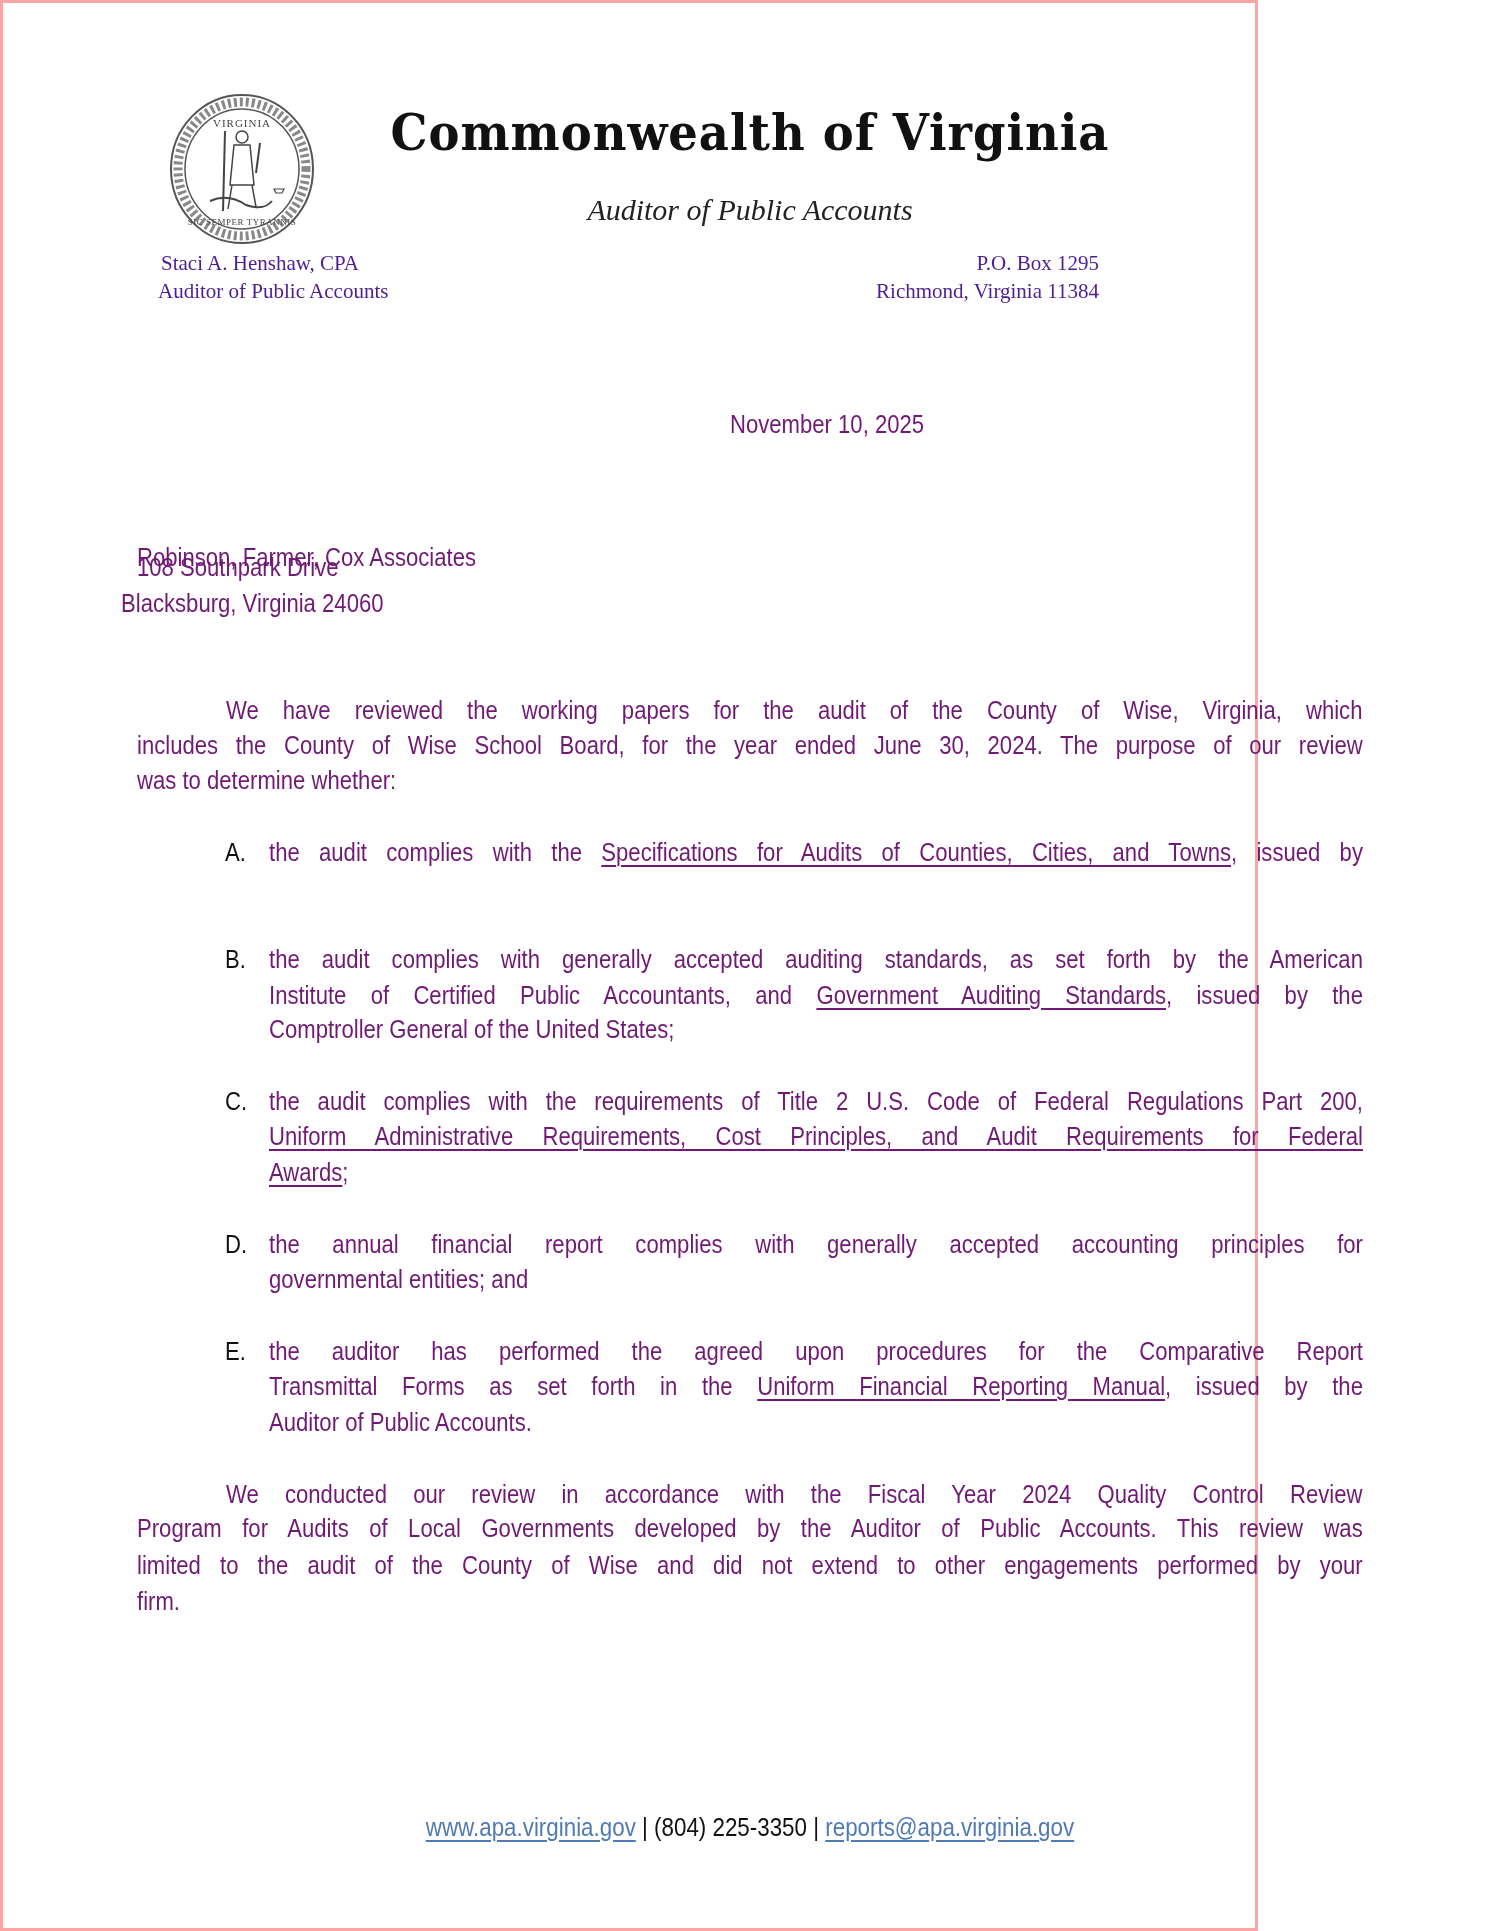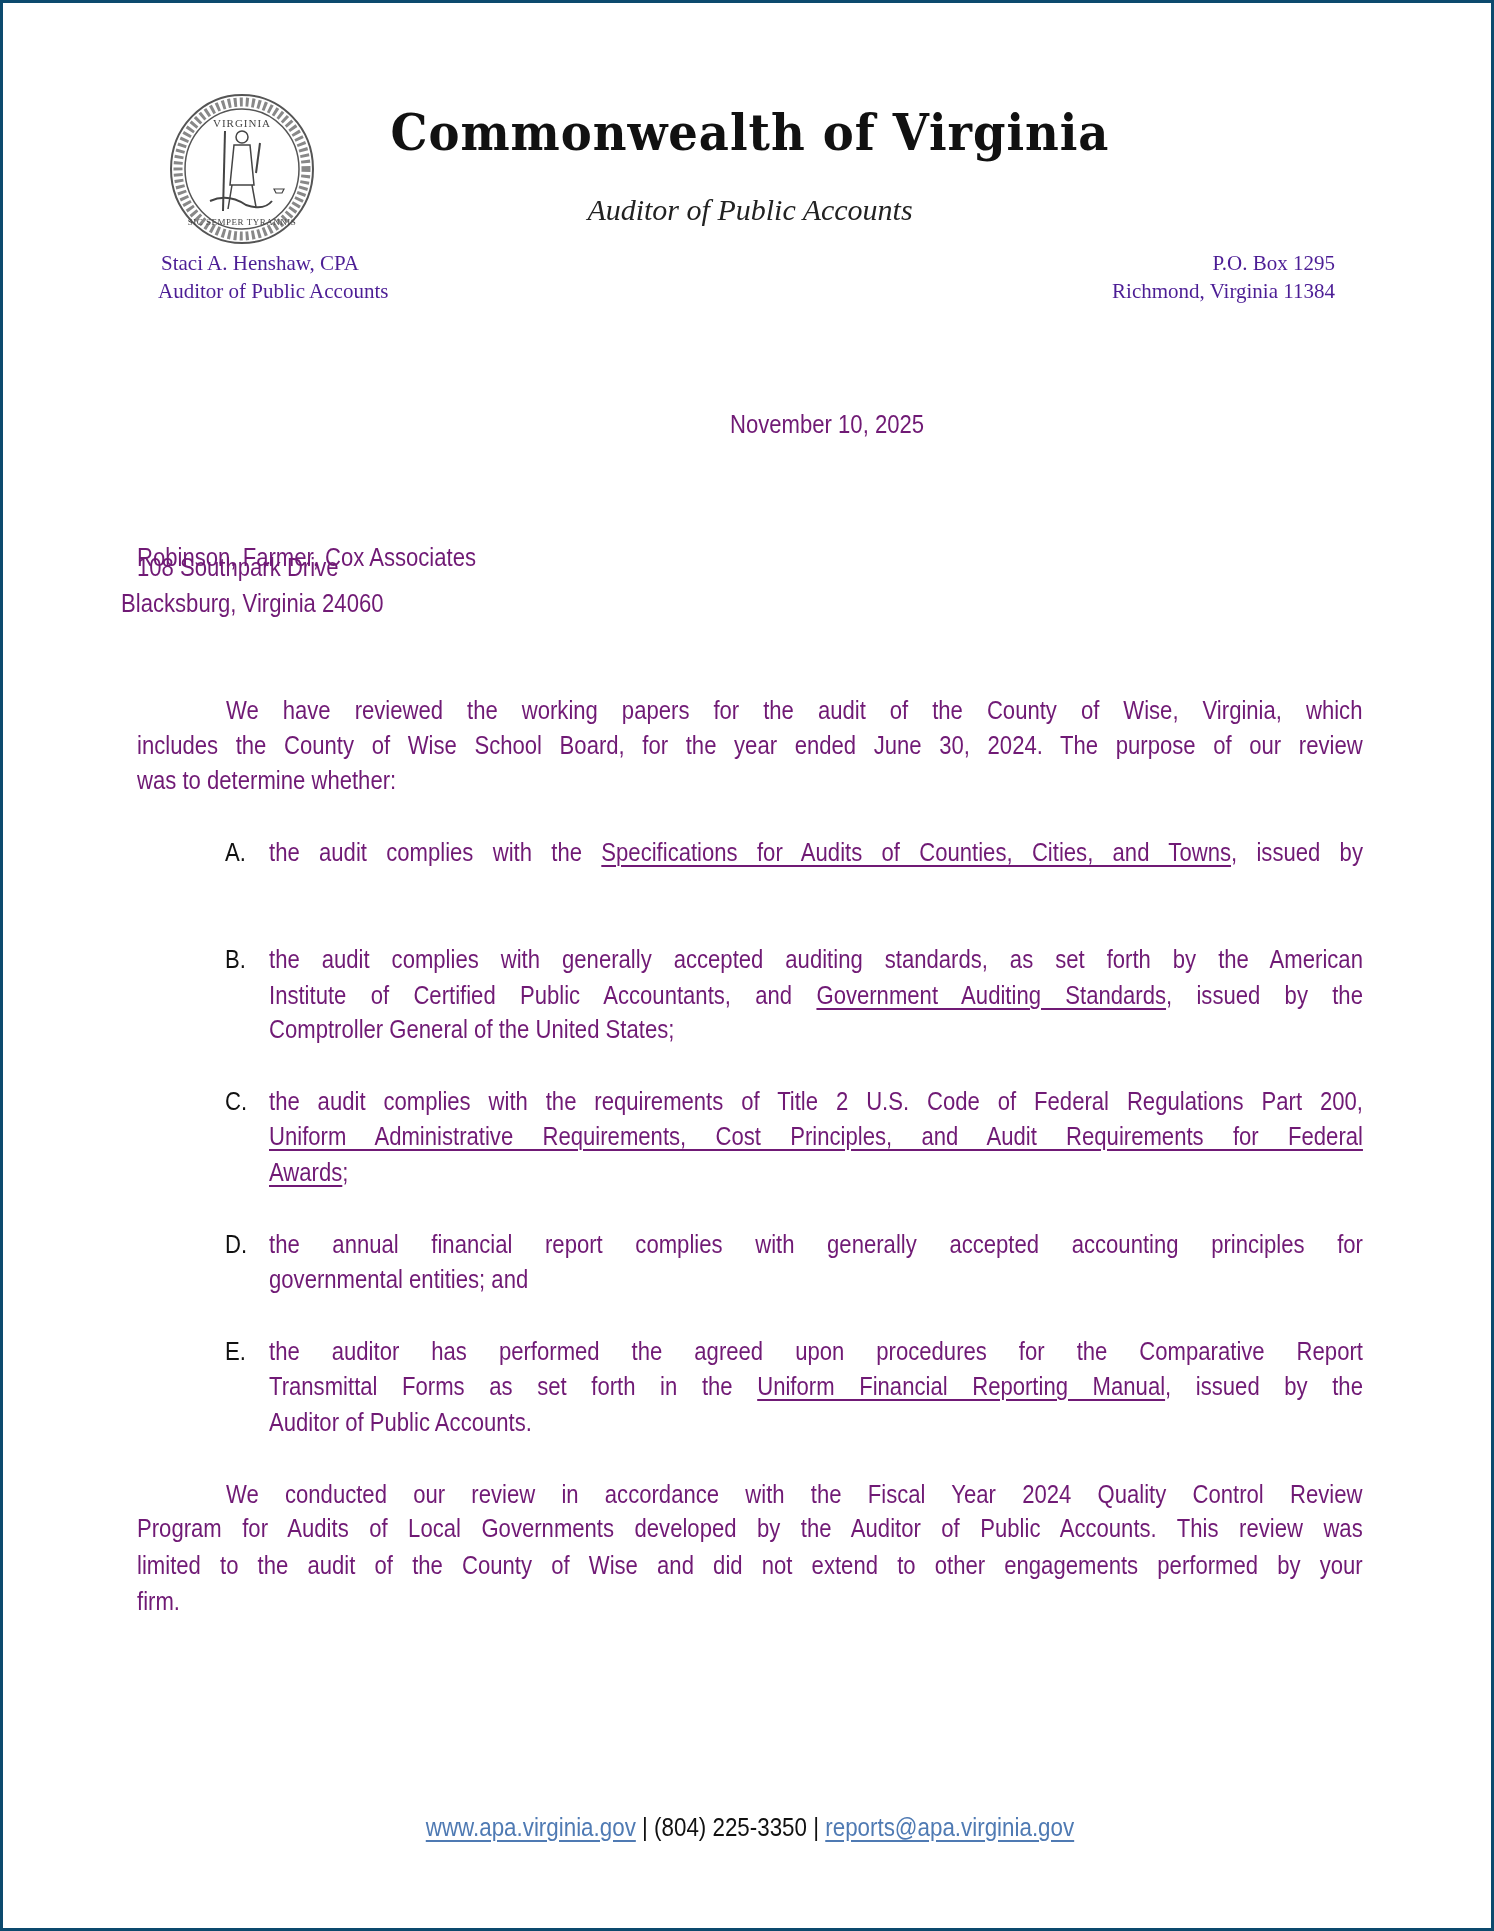--- a/index.html
+++ b/index.html
@@ -1,19 +1,19 @@
 <!DOCTYPE html>
 <html><head>
 <meta charset="utf-8">
 <style>
   html, body { margin: 0; padding: 0; background: #ffffff; }
   body { width: 1494px; height: 1931px; position: relative; overflow: hidden; }
   .frame {
-    position: absolute; left: 0; top: 0; width: 1494px; height: 1931px;
-    box-sizing: border-box; border: 3px solid #0c4a6e; background: #ffffff; padding-left: 14px;
+    position: absolute; left: 0; top: 0; width: 1258px; height: 1931px;
+    box-sizing: border-box; border: 3px solid #fca5a5; background: #ffffff; padding-left: 14px;
   }
   .abs { position: absolute; white-space: nowrap; }
   .title {
     font-family: "DejaVu Serif", "Liberation Serif", serif;
     font-weight: bold; font-size: 50px; letter-spacing: 1px;
     left: 0; width: 1494px; text-align: center; top: 100px; color: #111;
     transform: scaleX(0.93); transform-origin: 747px 0;
   }
   .subtitle {
     font-family: "Liberation Serif", serif; font-style: italic; font-size: 30px;

